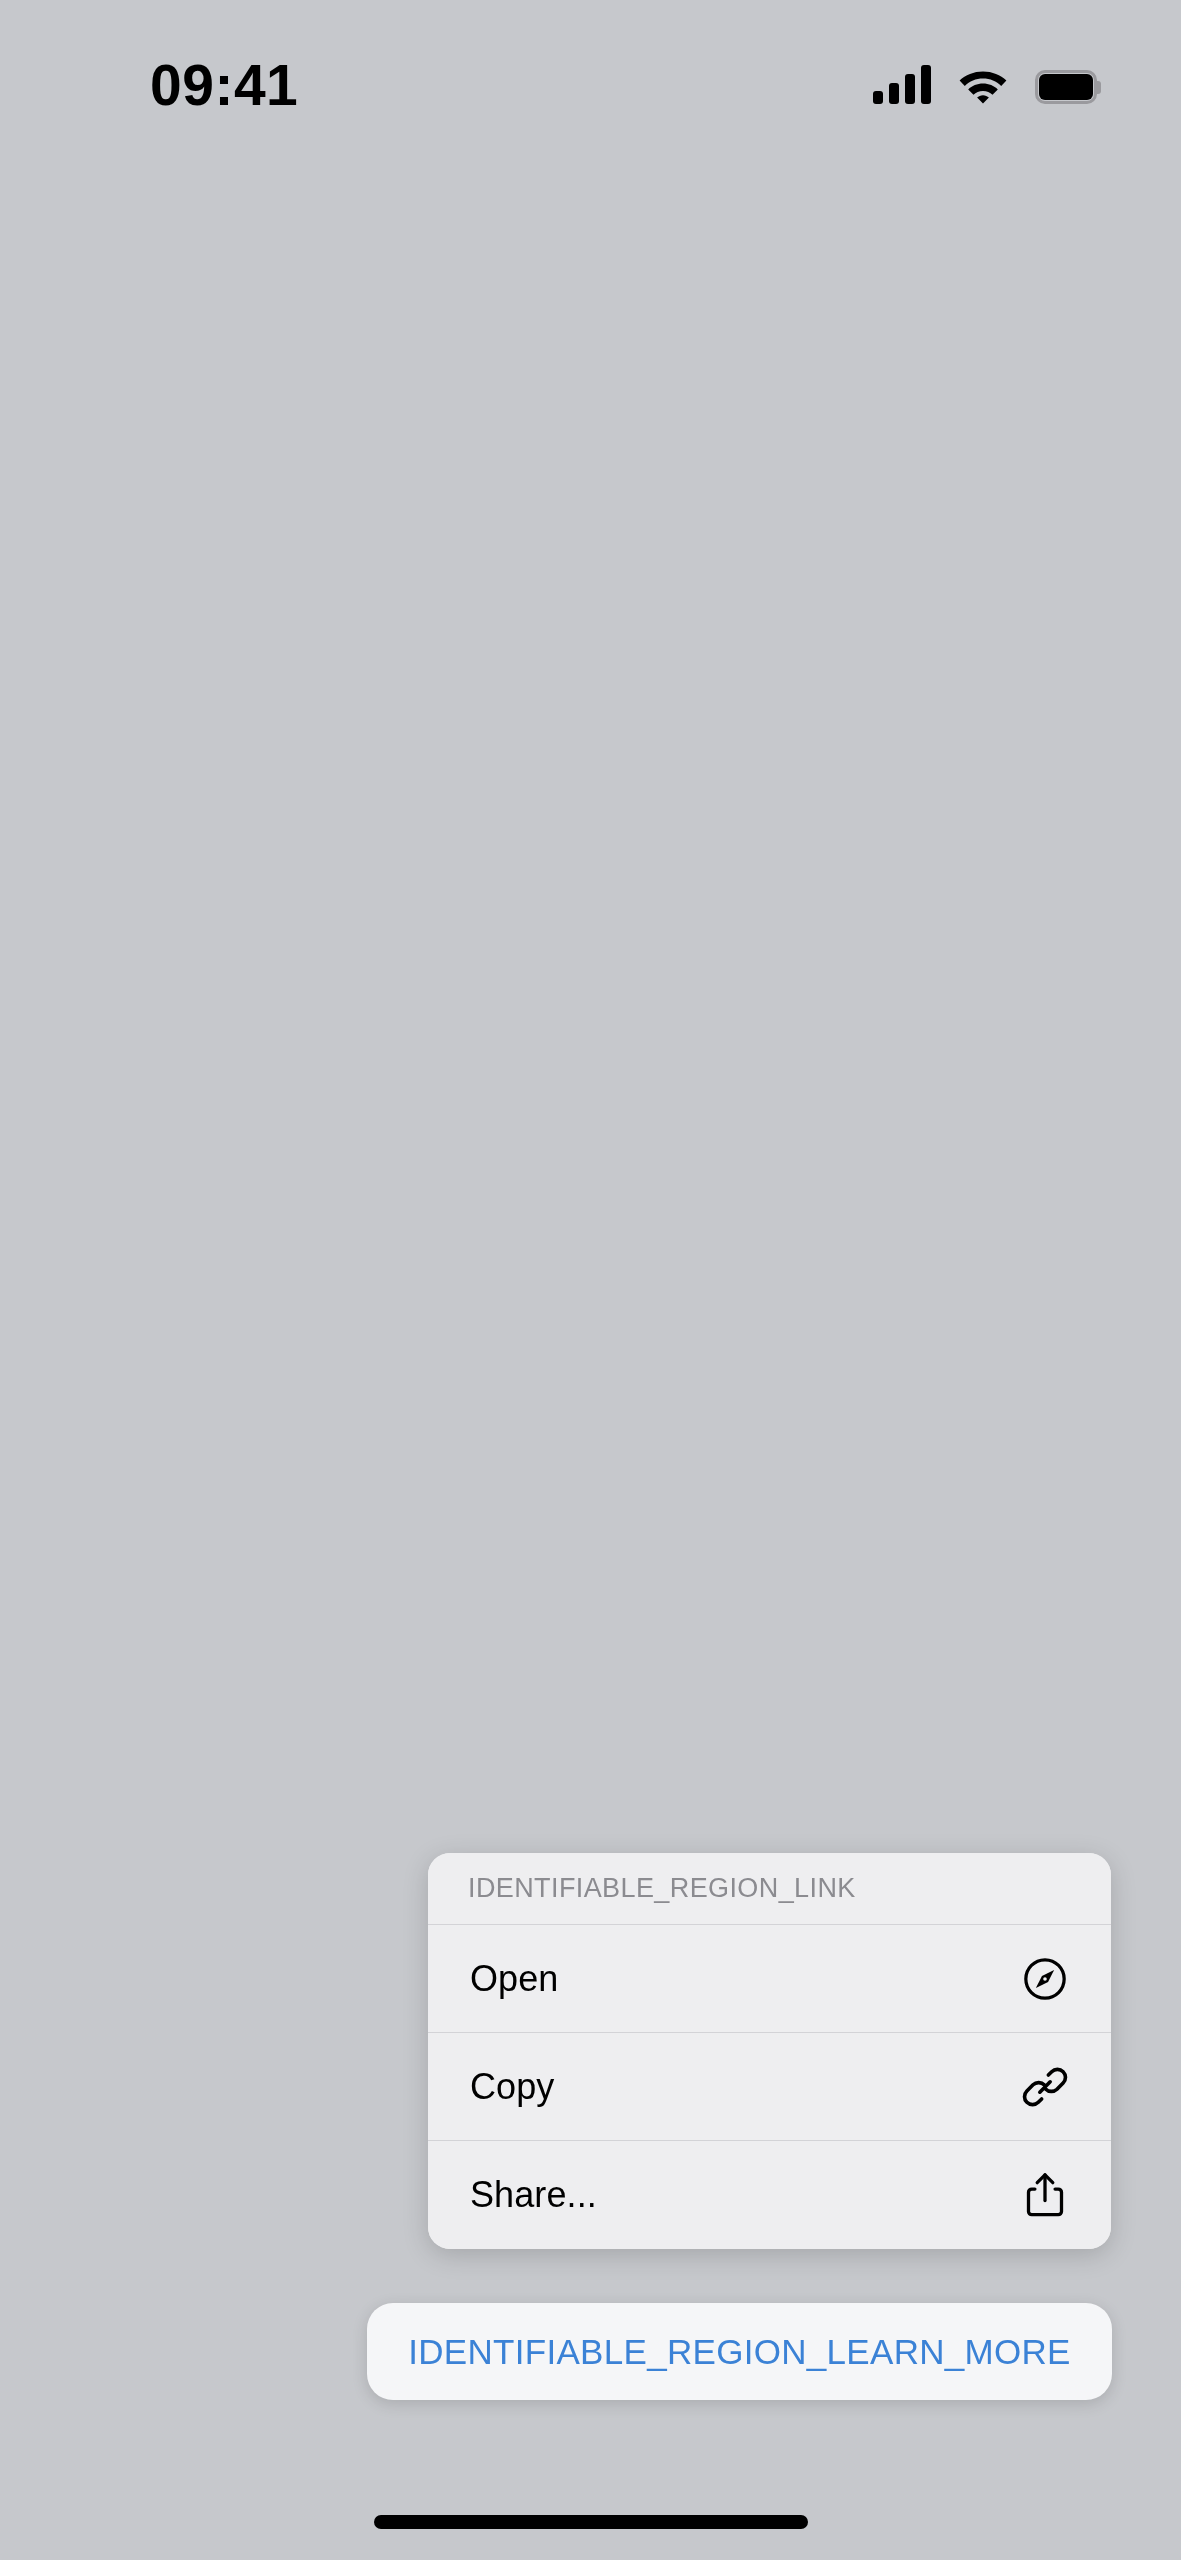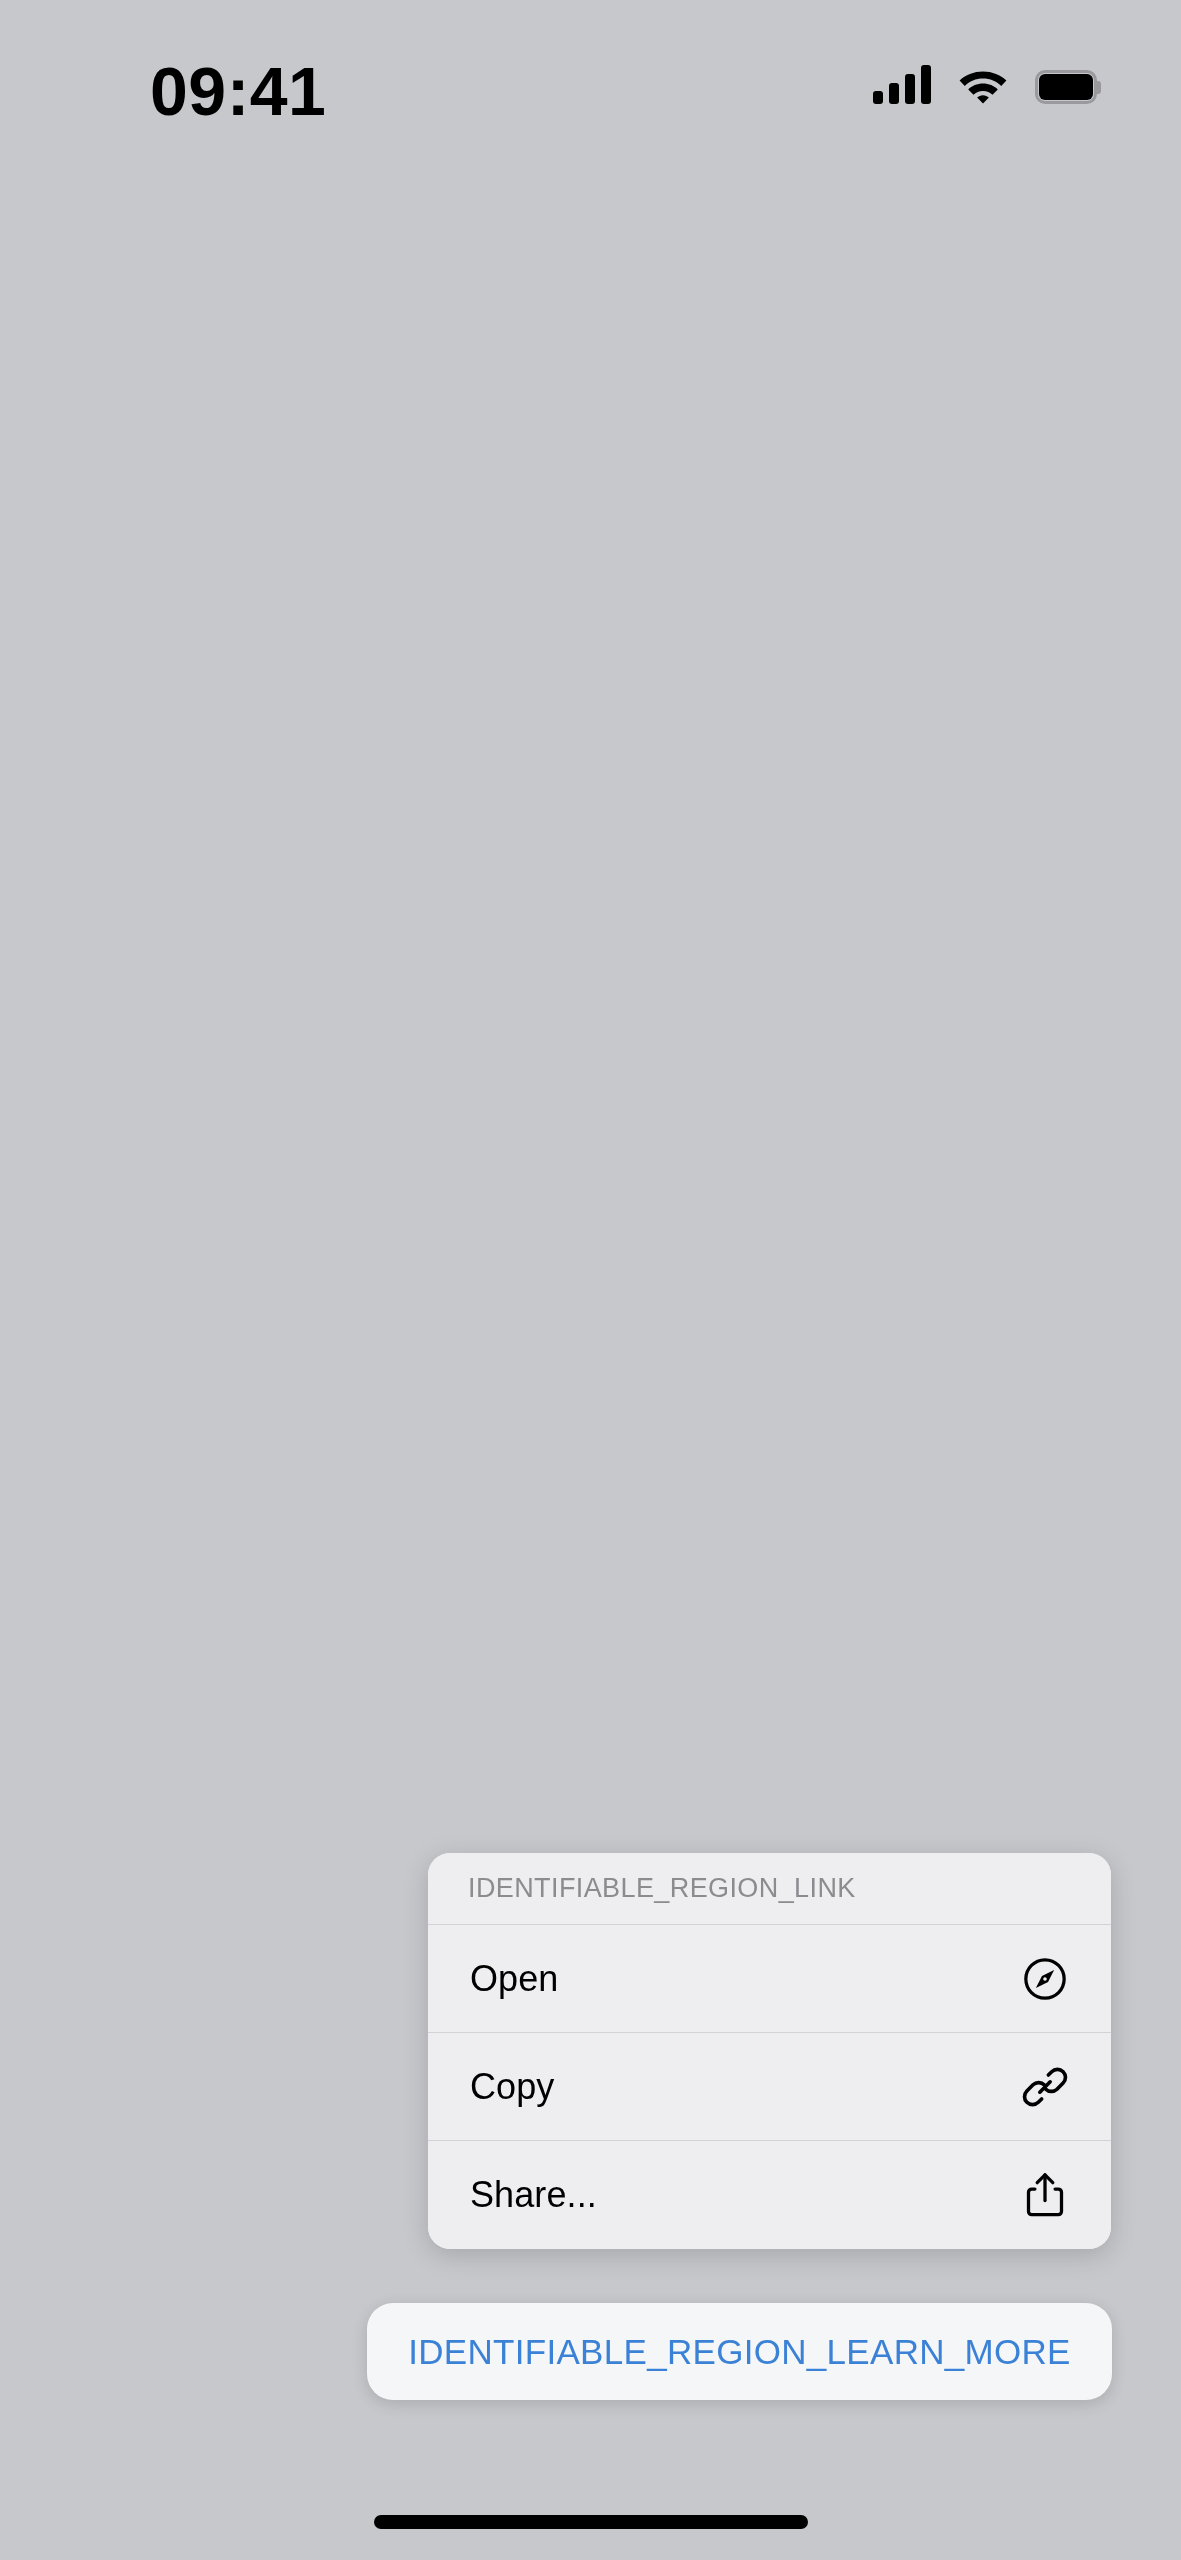--- a/index.html
+++ b/index.html
@@ -15,21 +15,21 @@
     background:#c6c8cc;
   }
 
   
   #status-bar {
     position:absolute; top:0; left:0;
     width:1181px; height:140px;
   }
   #status-time {
     position:absolute; left:150px; top:52px;
-    font-size:68px; font-weight:700; color:#000;
+    font-size:57px; font-weight:700; color:#000;
     letter-spacing:0.5px;
   }
   #status-icons {
     position:absolute; right:80px; top:54px;
     display:flex; align-items:flex-end; gap:26px; height:50px;
   }
   .signal-bars { display:flex; align-items:flex-end; gap:6px; height:40px; }
   .signal-bars i { display:block; width:10px; background:#000; border-radius:3px; }
   .signal-bars i:nth-child(1){ height:13px; }
   .signal-bars i:nth-child(2){ height:21px; }

